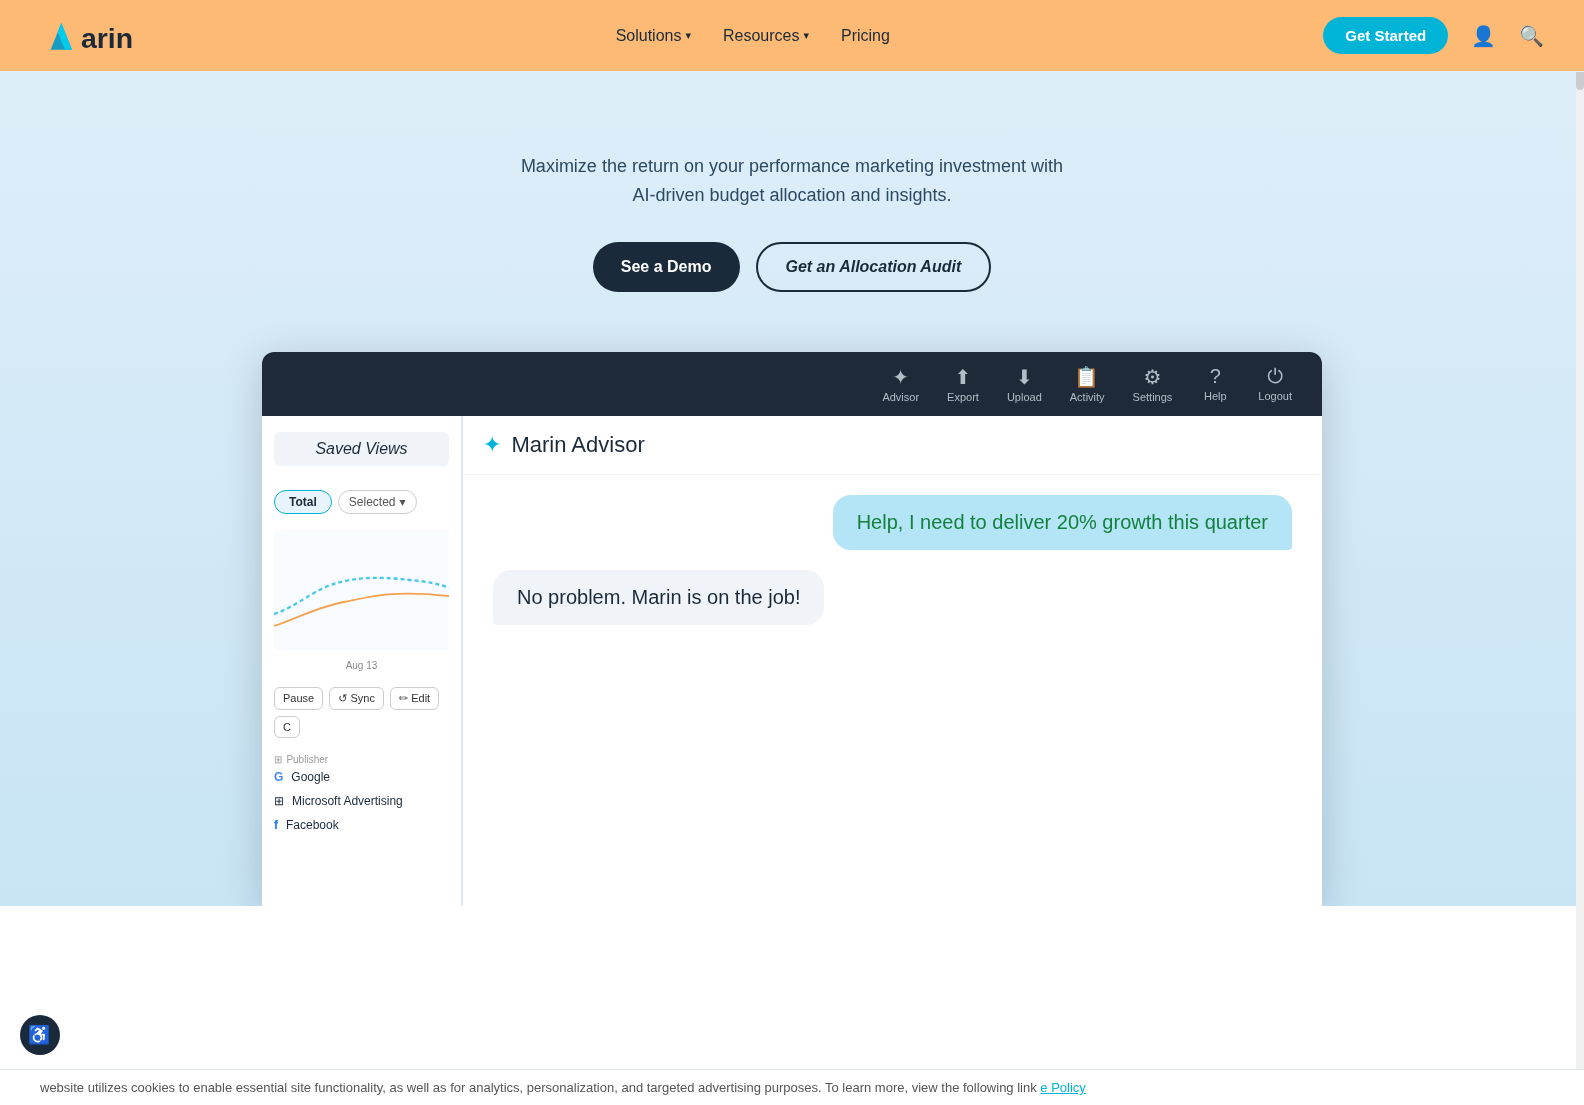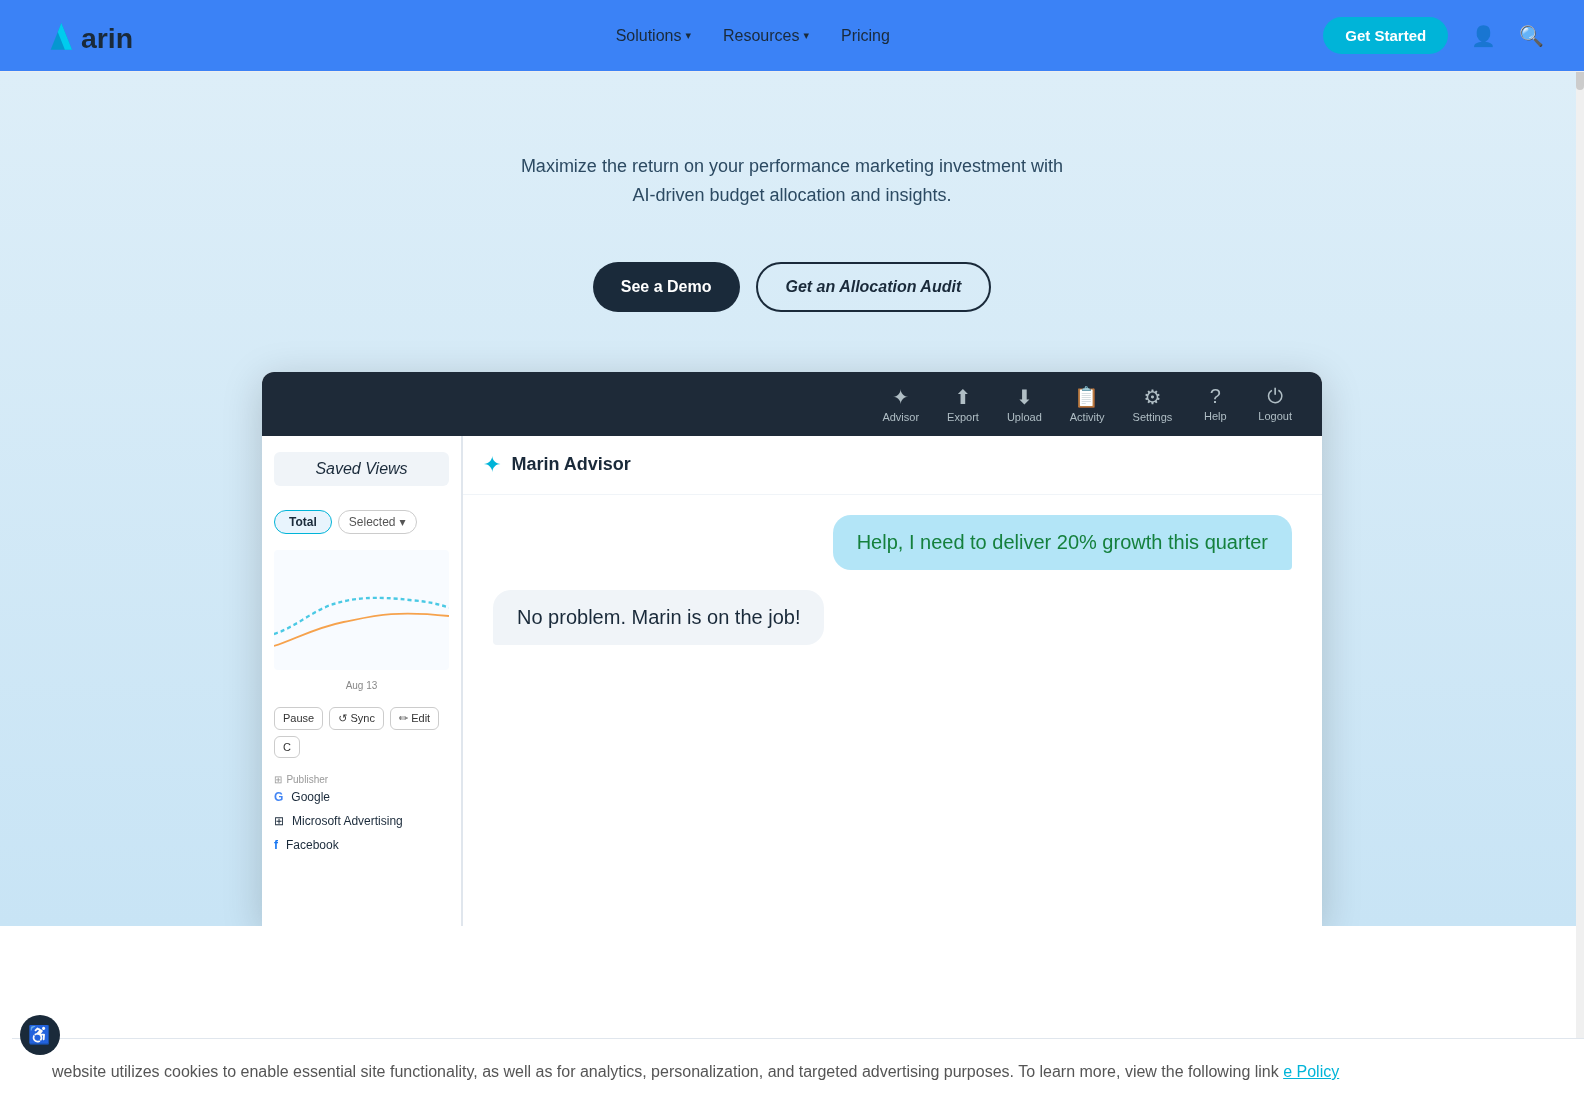--- a/index.html
+++ b/index.html
@@ -1,21 +1,21 @@
 <!DOCTYPE html>
 <html><head>
   <meta charset="utf-8">
   <style>
     * { margin: 0; padding: 0; box-sizing: border-box; }
     body { font-family: -apple-system, BlinkMacSystemFont, 'Segoe UI', sans-serif; background: #fff; overflow-x: hidden; }
 
     
     nav {
       display: flex; align-items: center; justify-content: space-between;
-      padding: 0 40px; height: 72px; background: #3b82f6;
+      padding: 0 40px; height: 72px; background: #fdba74;
       border-bottom: 1px solid #eee; position: relative; z-index: 10;
     }
     .nav-logo { display: flex; align-items: center; cursor: pointer; }
     .nav-logo svg { height: 40px; }
     .nav-links { display: flex; align-items: center; gap: 32px; }
     .nav-link {
       font-size: 16px; font-weight: 500; color: #1a2a3a; cursor: pointer;
       display: flex; align-items: center; gap: 4px; text-decoration: none;
     }
     .nav-link .chevron { font-size: 11px; color: #1a2a3a; }
@@ -32,21 +32,21 @@
       padding: 80px 40px 0 40px;
       display: flex; flex-direction: column; align-items: center;
       text-align: center; min-height: 820px;
     }
     .hero-title {
       font-size: 52px; font-weight: 800; color: #1a2a3a;
       max-width: 760px; line-height: 1.15; margin-bottom: 24px;
     }
     .hero-sub {
       font-size: 18px; color: #2c4a62; max-width: 560px; line-height: 1.6;
-      margin-bottom: 52px;
+      margin-bottom: 32px;
     }
     .hero-btns { display: flex; gap: 16px; margin-bottom: 60px; }
     .btn-demo {
       background: #1a2a3a; color: #fff; border: none; border-radius: 28px;
       padding: 14px 28px; font-size: 16px; font-weight: 600; cursor: pointer;
     }
     .btn-audit {
       background: transparent; color: #1a2a3a; border: 2px solid #1a2a3a;
       border-radius: 28px; padding: 14px 28px; font-size: 16px; font-weight: 600; cursor: pointer; font-style: italic;
     }
@@ -115,38 +115,38 @@
     
     .chat-panel {
       flex: 1; background: #fff; display: flex; flex-direction: column;
       border-left: 1px solid #e0e6ed;
     }
     .chat-header {
       display: flex; align-items: center; gap: 10px; padding: 16px 20px;
       border-bottom: 1px solid #f0f4f8;
     }
     .marin-star { color: #00b4d8; font-size: 22px; }
-    .chat-title { font-size: 18px; font-weight: 700; color: #1a2a3a; }
+    .chat-title { font-size: 22px; font-weight: 400; color: #1a2a3a; }
     .chat-messages { flex: 1; padding: 20px 30px; display: flex; flex-direction: column; gap: 20px; overflow: hidden; }
     .msg-user {
       align-self: flex-end; background: #b3e5f7; color: #15803d;
       border-radius: 18px 18px 4px 18px; padding: 16px 24px;
       font-size: 20px; font-weight: 500; max-width: 80%;
     }
     .msg-bot {
       align-self: flex-start; background: #f0f4f8; color: #1a2a3a;
       border-radius: 18px 18px 18px 4px; padding: 16px 24px;
       font-size: 20px; font-weight: 500; max-width: 70%;
     }
 
     
     .cookie-bar {
-      position: fixed; bottom: 0; left: 12px; right: 0;
+      position: fixed; bottom: 0; left: 0; right: 0;
       background: rgba(255,255,255,0.97); border-top: 1px solid #e0e6ed;
-      padding: 24px 40px; font-size: 16px; color: #555; z-index: 100;
+      padding: 10px 40px; font-size: 13px; color: #555; z-index: 100;
     }
     .cookie-bar a { color: #00b4d8; text-decoration: underline; cursor: pointer; }
 
     
     .accessibility-btn {
       position: fixed; bottom: 50px; left: 20px;
       background: #1a2a3a; color: #fff; border: none; border-radius: 50%;
       width: 40px; height: 40px; font-size: 18px; cursor: pointer;
       display: flex; align-items: center; justify-content: center; z-index: 200;
     }

